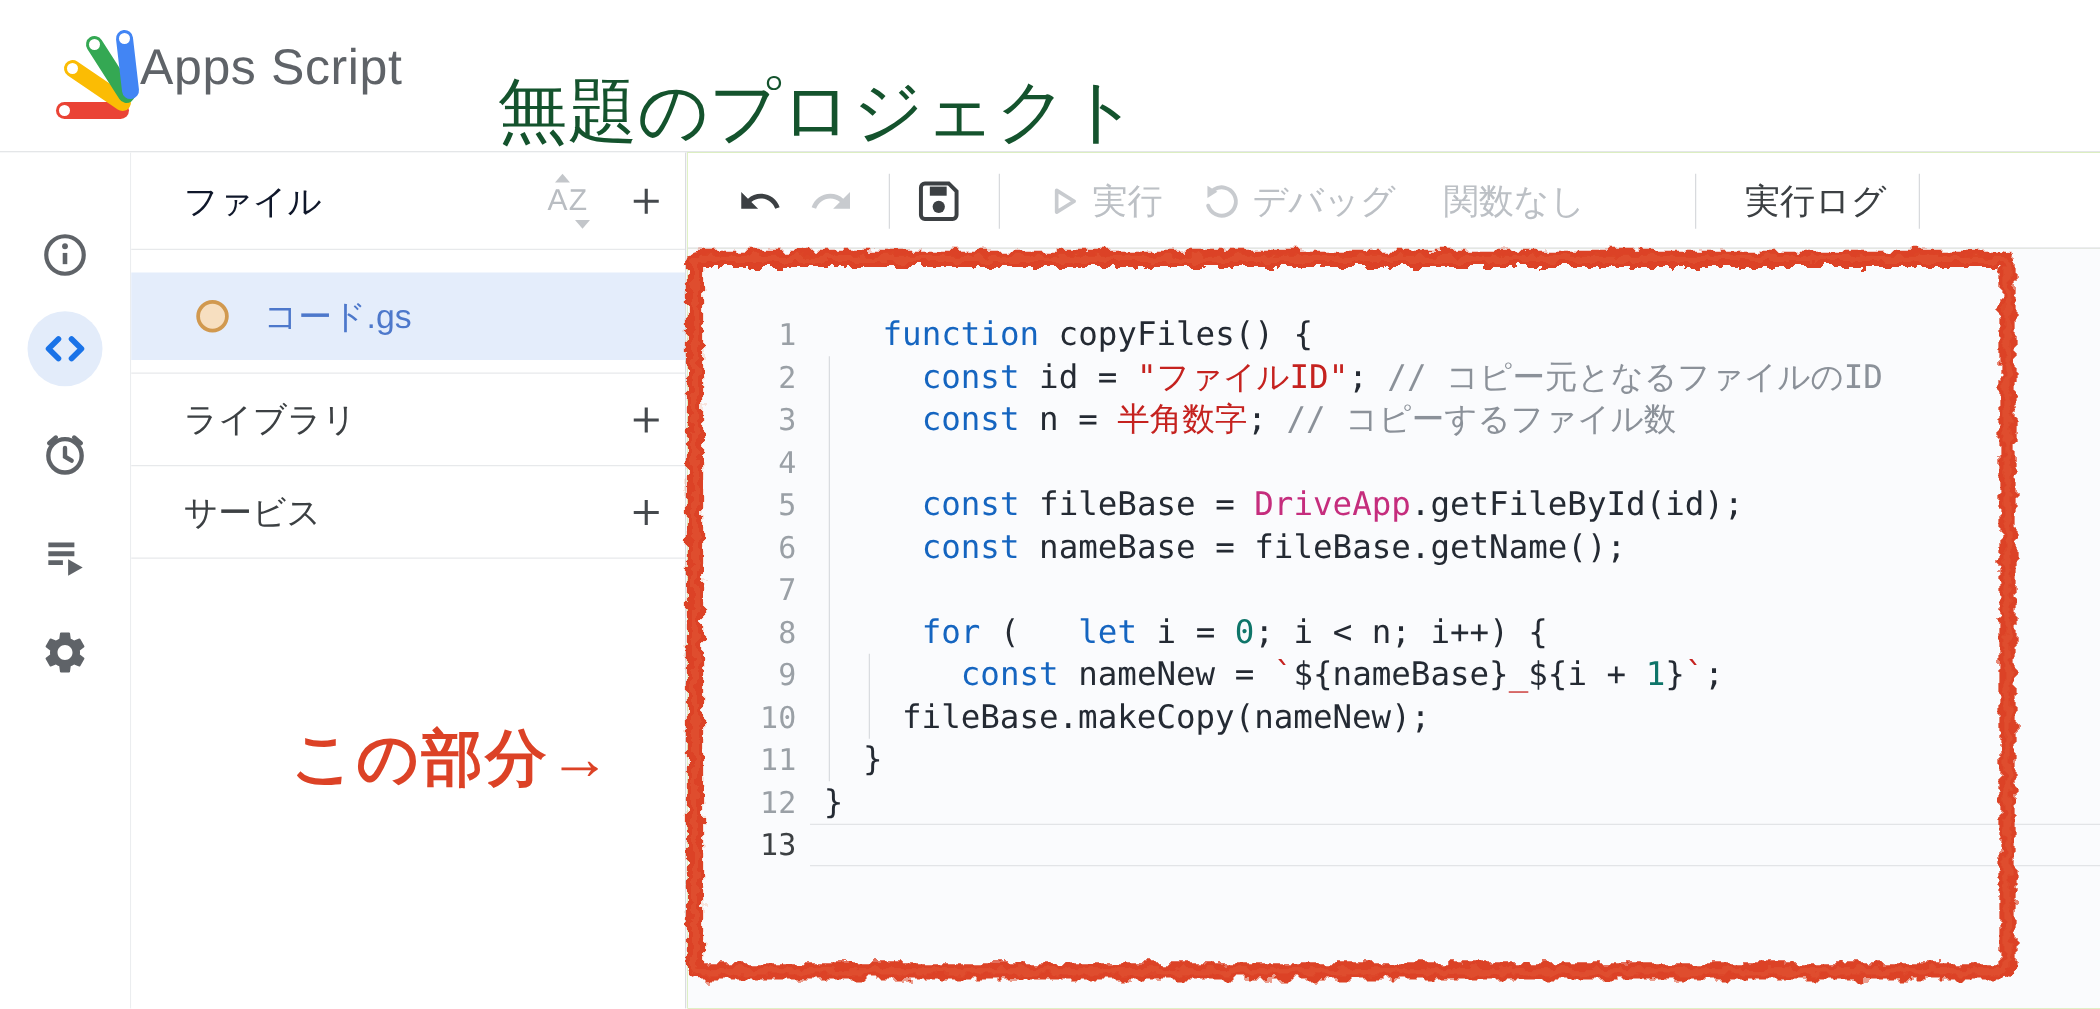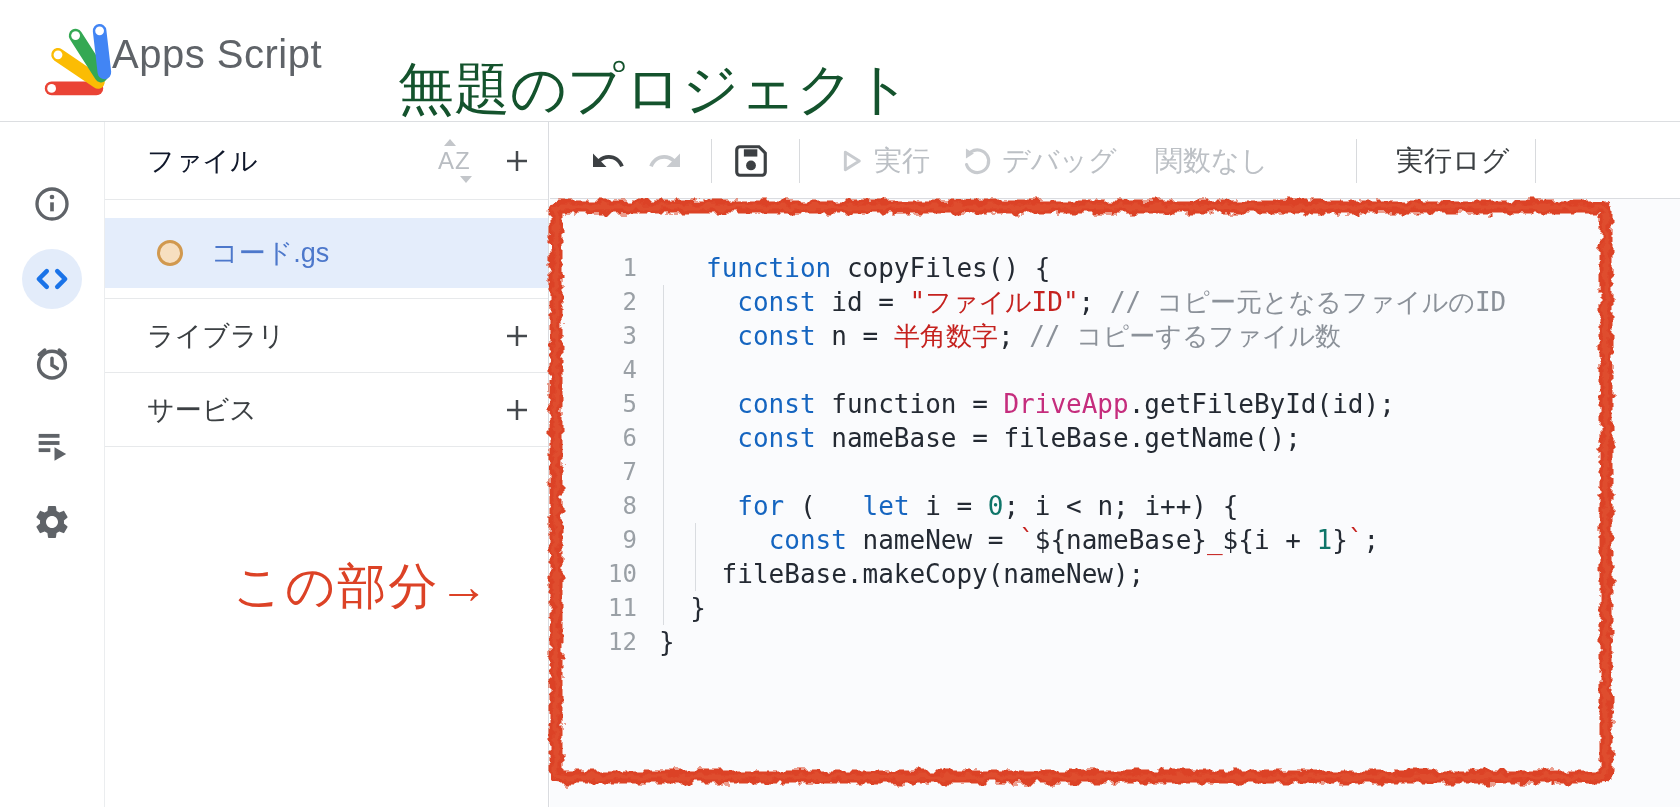--- a/index.html
+++ b/index.html
@@ -29,21 +29,21 @@
   .az .letters { position:absolute; left:4px; top:8px; font-size:24px; color:#b9bdc2; letter-spacing:1px; }
   .az .up { position:absolute; left:10px; top:0; width:0; height:0; border-left:6px solid transparent; border-right:6px solid transparent; border-bottom:7px solid #c3c6ca; }
   .az .dn { position:absolute; left:26px; bottom:0; width:0; height:0; border-left:6px solid transparent; border-right:6px solid transparent; border-top:7px solid #c3c6ca; }
   .plus-btn { width:34px; height:34px; display:flex; align-items:center; justify-content:center; color:#45494d; }
   .file-item { top:96px; height:70px; background:#e4edfb; padding-left:52px; }
   .mod-dot { width:26px; height:26px; border-radius:50%; border:3px solid #d1994f; background:#f7dfc0; margin-right:28px; }
   .file-name { font-size:27px; color:#4d78cb; }
   .lib-row { top:176px; height:75px; border-top:1px solid #e7e9eb; border-bottom:1px solid #e7e9eb; padding:0 14px 0 42px; }
   .svc-row { top:251px; height:74px; border-bottom:1px solid #e7e9eb; padding:0 14px 0 42px; }
   .row-label { font-size:27px; color:#3c4043; flex:1; }
-  .annotation { position:absolute; left:128px; top:432px; font-size:49px; font-weight:normal; color:var(--accent-red); letter-spacing:2px; white-space:nowrap; }
+  .annotation { position:absolute; left:128px; top:452px; font-size:49px; font-weight:bold; color:var(--accent-red); letter-spacing:2px; white-space:nowrap; }
 
   
   .editor-pane { position:absolute; left:550px; top:122px; right:0; bottom:0; background:#84cc16;padding-left:26px; }
   .toolbar { position:absolute; left:0; right:0; top:0; height:77px; background:#fff; border-bottom:1px solid #dadce0; }
   .tb { position:absolute; top:0; height:77px; display:flex; align-items:center; }
   .tb-sep { position:absolute; top:17px; width:1px; height:44px; background:#d8dadd; }
   .tb-label { font-size:28px; white-space:nowrap; }
   .disabled { color:#bcc0c5; }
   .enabled-ic { color:#3c4043; }
   .disabled-ic { color:#c8cbcf; }
@@ -229,21 +229,21 @@
           <div class="line">
             <span class="ln">3</span>
             <span class="code"><span class="c-pl">  </span><span class="c-kw">const</span><span class="c-pl"> n = </span><span class="c-str">半角数字</span><span class="c-pl">; </span><span class="c-cmt">// コピーするファイル数</span></span>
           </div>
           <div class="line">
             <span class="ln">4</span>
             <span class="code"></span>
           </div>
           <div class="line">
             <span class="ln">5</span>
-            <span class="code"><span class="c-pl">  </span><span class="c-kw">const</span><span class="c-pl"> function = </span><span class="c-cls">DriveApp</span><span class="c-pl">.getFileById(id);</span></span>
+            <span class="code"><span class="c-pl">  </span><span class="c-kw">const</span><span class="c-pl"> fileBase = </span><span class="c-cls">DriveApp</span><span class="c-pl">.getFileById(id);</span></span>
           </div>
           <div class="line">
             <span class="ln">6</span>
             <span class="code"><span class="c-pl">  </span><span class="c-kw">const</span><span class="c-pl"> nameBase = fileBase.getName();</span></span>
           </div>
           <div class="line">
             <span class="ln">7</span>
             <span class="code"></span>
           </div>
           <div class="line">
@@ -258,20 +258,24 @@
             <span class="ln">10</span>
             <span class="code"><span class="c-pl">    fileBase.makeCopy(nameNew);</span></span>
           </div>
           <div class="line">
             <span class="ln">11</span>
             <span class="code"><span class="c-pl">  }</span></span>
           </div>
           <div class="line">
             <span class="ln">12</span>
             <span class="code"><span class="c-pl">}</span></span>
+          </div>
+          <div class="line active">
+            <span class="ln">13</span>
+            <span class="code"></span>
           </div>
         </div>
     </div>
   </div>
 
   <svg class="red-box-svg" viewBox="0 0 1080 604">
     <defs>
       <filter id="crayon" x="-5%" y="-5%" width="110%" height="110%">
         <feTurbulence type="fractalNoise" baseFrequency="0.085 0.1" numOctaves="3" seed="7" result="n"></feTurbulence>
         <feDisplacementMap in="SourceGraphic" in2="n" scale="11" xChannelSelector="R" yChannelSelector="G"></feDisplacementMap>

